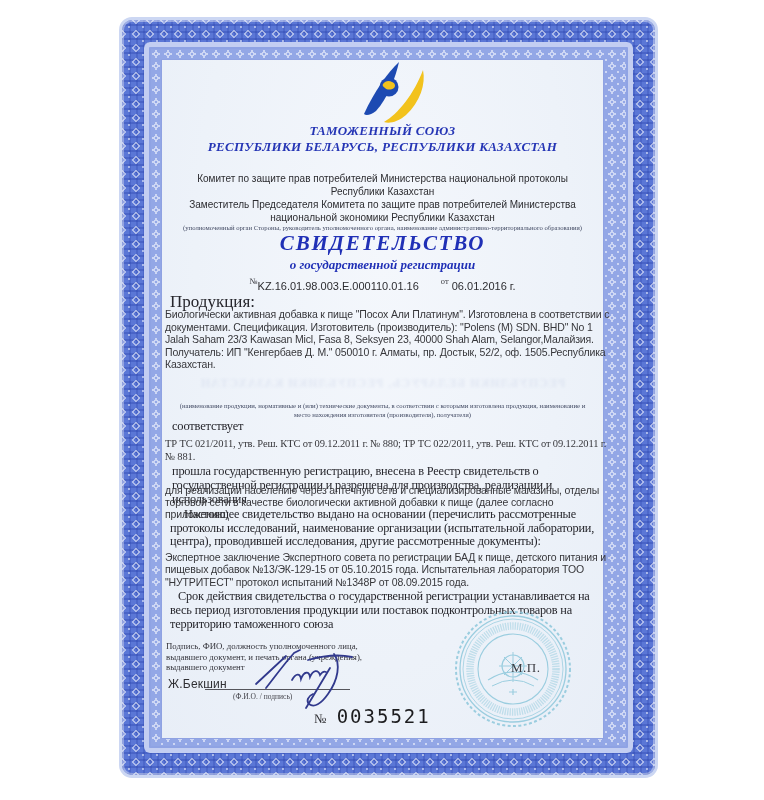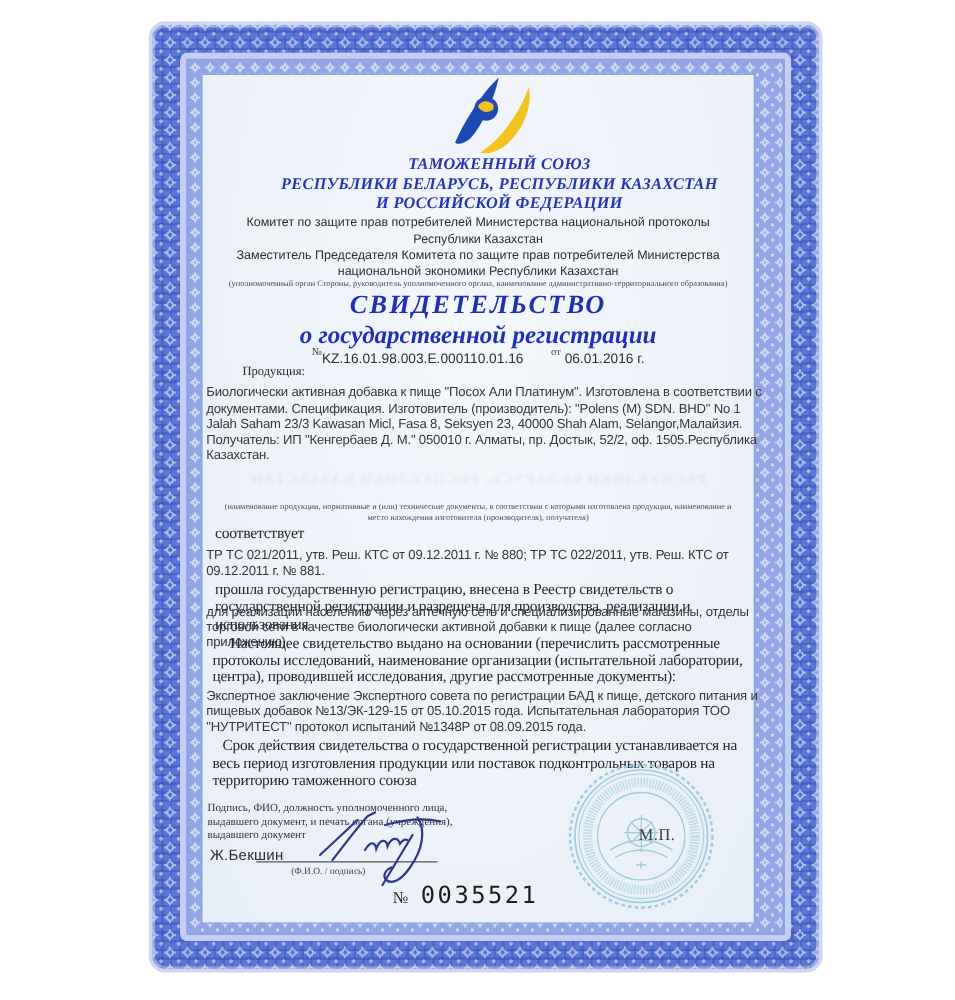--- a/index.html
+++ b/index.html
@@ -26,39 +26,39 @@
   .page{position:absolute;left:162px;top:60px;width:441px;height:678px;background:#edf2f9;
     outline:1px solid #8fa2e2;
     background-image:radial-gradient(ellipse at 50% 30%, #f4f7fc 0%, #edf2f9 60%, #e8eef7 100%);}
 
   .abs{position:absolute;}
   .ctr{text-align:center;}
   .sans{font-family:"Liberation Sans",sans-serif;}
 
   .union-title{left:162px;top:123px;width:441px;color:#2535b5;
     font-family:"Liberation Serif",serif;font-weight:bold;font-style:italic;
-    font-size:13px;line-height:15.5px;letter-spacing:.3px;padding-left:17px;}
+    font-size:13px;line-height:15.5px;letter-spacing:.3px;}
   .authority{left:172px;top:172px;width:421px;color:#2c2c30;font-size:10px;line-height:13px;}
   .cap-tiny{color:#424a63;font-family:"Liberation Serif",serif;font-size:6.7px;line-height:8.6px;}
   .caption1{left:170px;top:224px;width:425px;}
   .title-main{left:162px;top:231px;width:441px;color:#2030b6;
     font-family:"Liberation Serif",serif;font-weight:bold;font-style:italic;
     font-size:21px;letter-spacing:1.8px;}
   .title-sub{left:162px;top:257px;width:441px;color:#2030b6;
-    font-family:"Liberation Serif",serif;font-weight:bold;font-style:italic;font-size:20px;}
+    font-family:"Liberation Serif",serif;font-weight:bold;font-style:italic;font-size:13px;}
   .reg-row{left:162px;top:276px;width:441px;color:#2d2d31;font-size:11px;}
   .reg-row .sup{font-family:"Liberation Serif",serif;font-size:8.5px;vertical-align:6px;color:#3a3a40;}
   .reg-row .gap{display:inline-block;width:22px;}
-  .product-label{left:170px;top:292px;color:#26262c;font-family:"Liberation Serif",serif;font-size:10px;margin-left:24px;}
+  .product-label{left:170px;top:292px;color:#26262c;font-family:"Liberation Serif",serif;font-size:17px;}
   .body-sans{color:#37373b;font-size:10.5px;line-height:12.6px;letter-spacing:-.15px;}
   .body-serif{color:#26262c;font-family:"Liberation Serif",serif;font-size:12.3px;line-height:13.8px;letter-spacing:-.2px;}
   .product-text{left:165px;top:308px;width:445px;}
   .caption2{left:175px;top:402px;width:415px;}
   .conformity{left:172px;top:420px;font-size:12.5px;}
-  .regs{left:165px;top:438px;width:445px;}
+  .regs{left:165px;top:438px;width:445px;font-family:Liberation Serif, serif;}
   .registered{left:172px;top:465px;width:437px;}
   .realization{left:165px;top:485px;width:445px;line-height:11.8px;}
   .basis-intro{left:170px;top:508px;width:440px;text-indent:14px;line-height:13.6px;}
   .basis-docs{left:165px;top:551px;width:445px;line-height:12.4px;}
   .validity{left:170px;top:590px;width:440px;text-indent:8px;}
   .sig-caption{left:166px;top:641px;width:205px;color:#33333a;
     font-family:"Liberation Serif",serif;font-size:8.8px;line-height:10.6px;}
   .sig-name{left:168px;top:677px;color:#2f2f33;font-size:12px;letter-spacing:.2px;}
   .sig-rule{left:205px;top:689px;width:145px;height:0;border-top:1px solid #55555c;}
   .sig-field-cap{left:233px;top:692px;color:#43434a;font-family:"Liberation Serif",serif;font-size:7.5px;}
@@ -85,21 +85,20 @@
   <svg class="abs" style="left:350px;top:60px;" width="94" height="64" viewBox="0 0 94 64">
     <path d="M14,54 C24,32 38,12 49,2 C46,16 38,38 26,51 C21,55 16,56 14,54 Z" fill="#1d4ab2"></path>
     <path d="M34,62 C48,54 64,34 73,10 C76,24 70,42 56,55 C48,62 39,64 34,62 Z" fill="#f2c21d"></path>
     <circle cx="39" cy="27" r="9.5" fill="#1d4ab2"></circle>
     <path d="M33,24 c2,-3 6,-4 9,-2 c3,1 4,4 2,6 c-3,2 -7,2 -9,0 c-2,-1 -3,-3 -2,-4 Z" fill="#f2c21d"></path>
   </svg>
 
   <div class="abs ctr union-title">
     <div>ТАМОЖЕННЫЙ СОЮЗ</div>
     <div>РЕСПУБЛИКИ БЕЛАРУСЬ, РЕСПУБЛИКИ КАЗАХСТАН</div>
-    <div>И РОССИЙСКОЙ ФЕДЕРАЦИИ</div>
   </div>
 
   <div class="abs ctr authority sans">
     <div>Комитет по защите прав потребителей Министерства национальной протоколы Республики Казахстан</div>
     <div>Заместитель Председателя Комитета по защите прав потребителей Министерства национальной экономики Республики Казахстан</div>
   </div>
 
   <div class="abs ctr cap-tiny caption1">(уполномоченный орган Стороны, руководитель уполномоченного органа, наименование административно-территориального образования)</div>
 
   <div class="abs ctr title-main">СВИДЕТЕЛЬСТВО</div>

